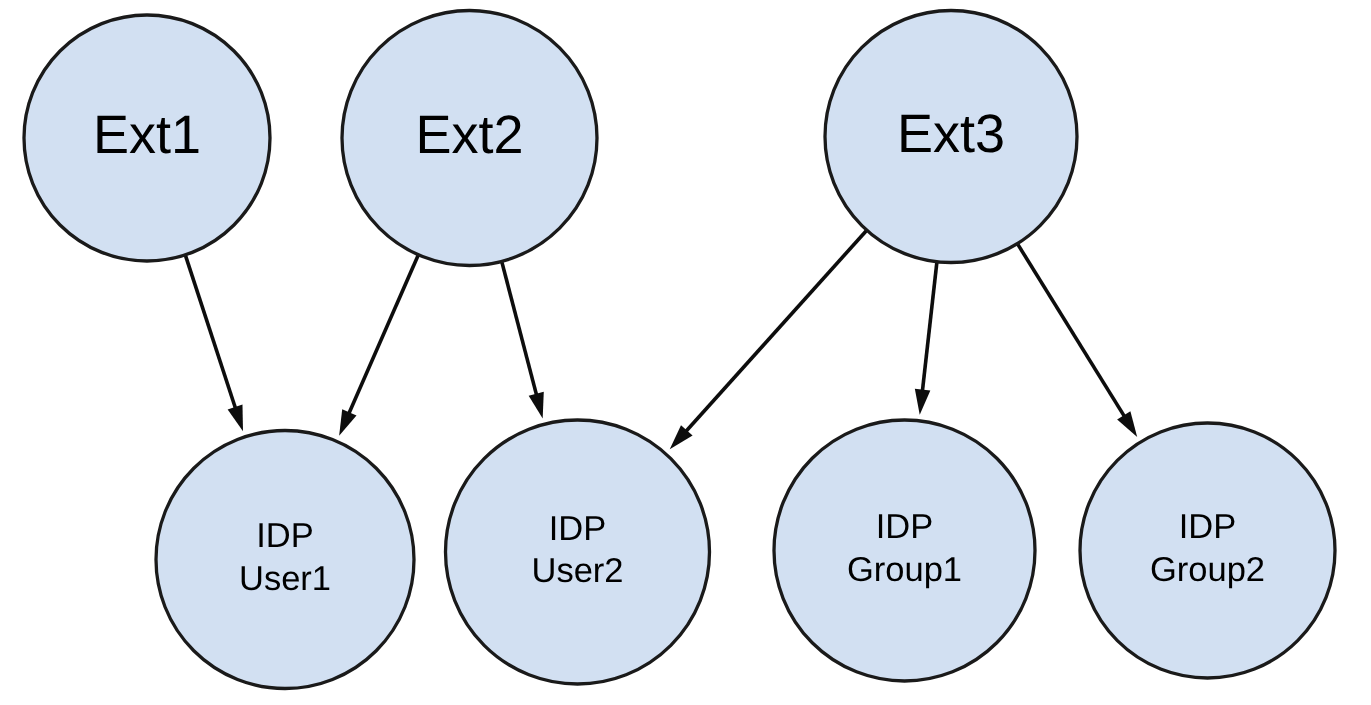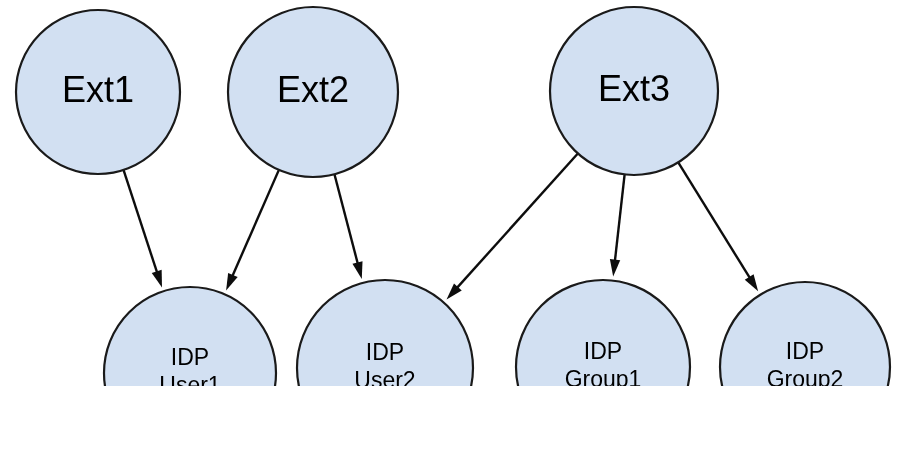--- a/index.html
+++ b/index.html
@@ -7,21 +7,21 @@
     margin: 0;
     padding: 0;
     background: #ffffff;
   }
   body {
     font-family: "Liberation Sans", sans-serif;
   }
   #diagram-root {
     position: relative;
     width: 914px;
-    height: 386px;
+    height: 470px;
     background: #ffffff;
     overflow: hidden;
   }
   #diagram-svg {
     display: block;
     width: 914px;
     height: 470px;
   }
   .node-circle {
     fill: #d2e0f2;

